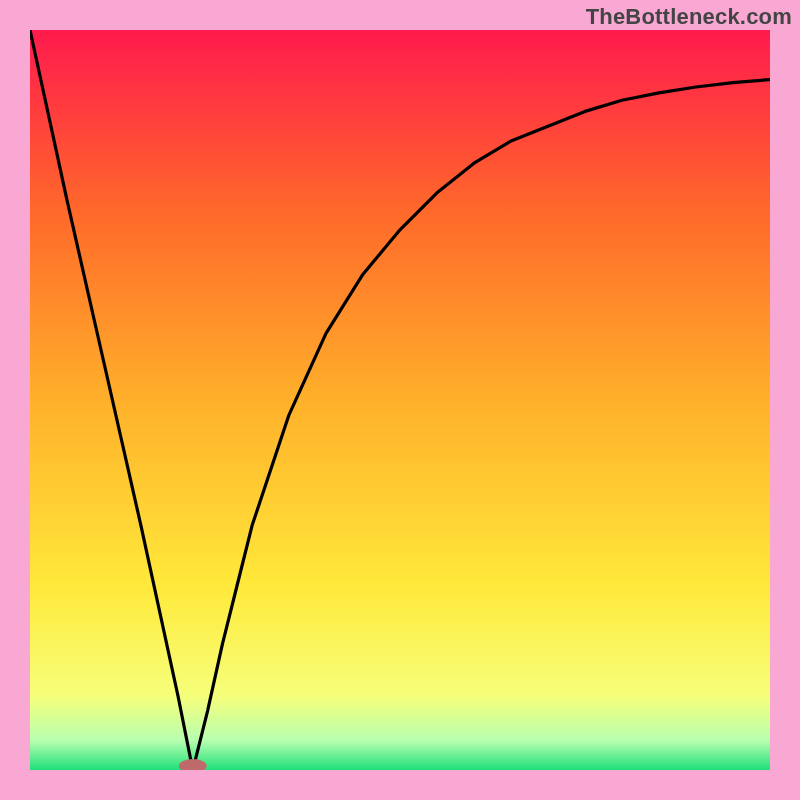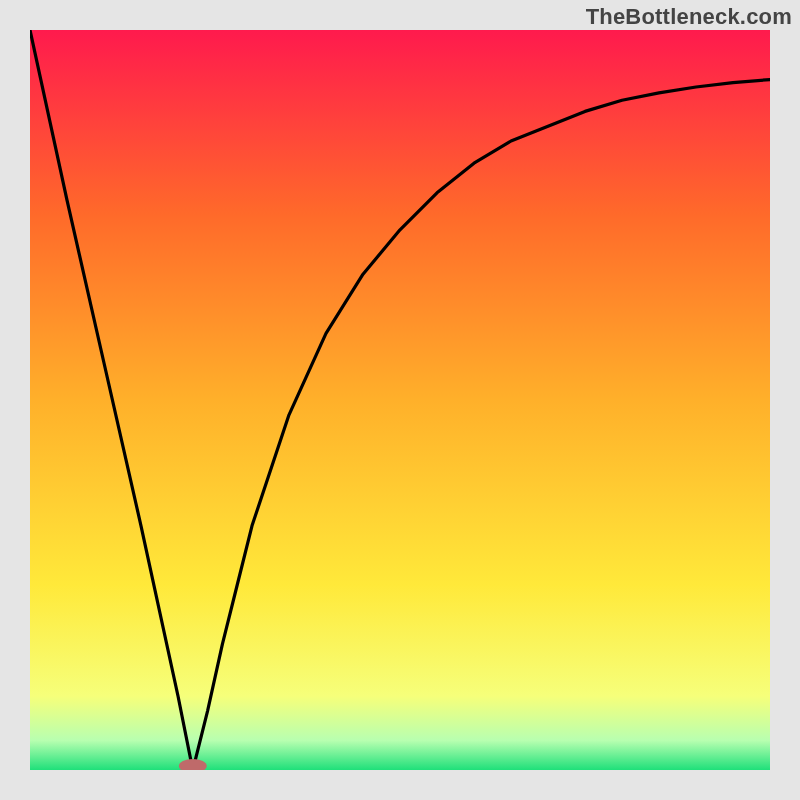--- a/index.html
+++ b/index.html
@@ -8,21 +8,21 @@
     width: 800px;
     height: 800px;
     overflow: hidden;
     font-family: Arial, Helvetica, sans-serif;
     background: #000;
   }
   .frame {
     position: relative;
     width: 800px;
     height: 800px;
-    background: #e5e5e5;
+    background: #f9a8d4;
   }
   .plot-area {
     position: absolute;
     left: 30px;
     top: 30px;
     width: 740px;
     height: 740px;
   }
   .watermark {
     position: absolute;

